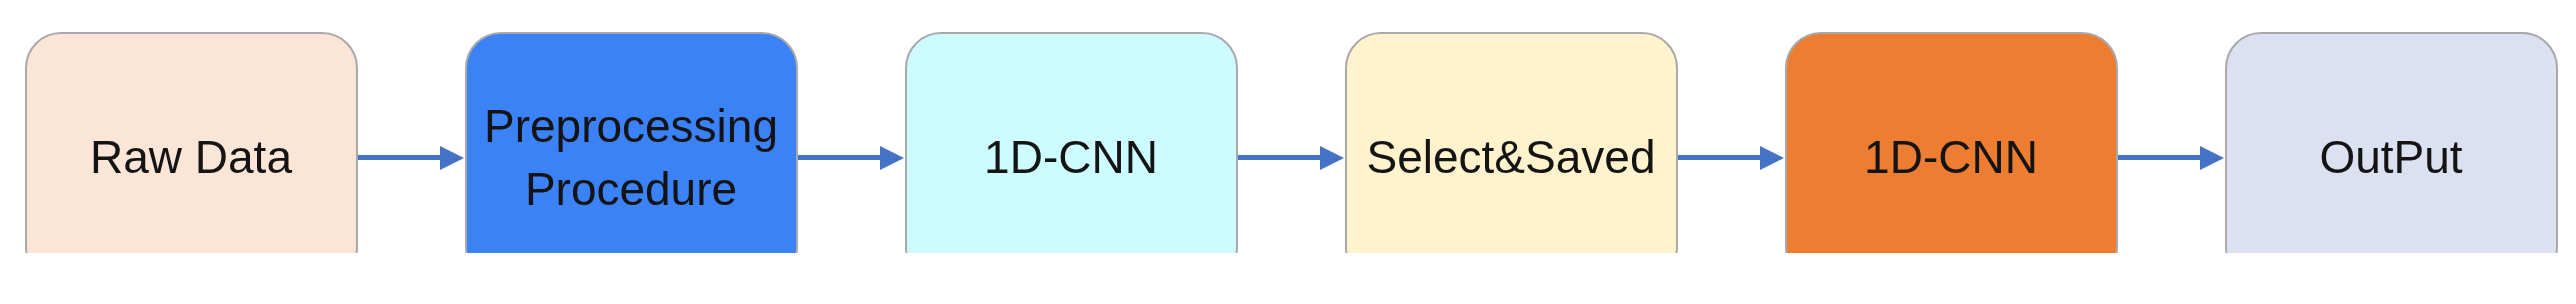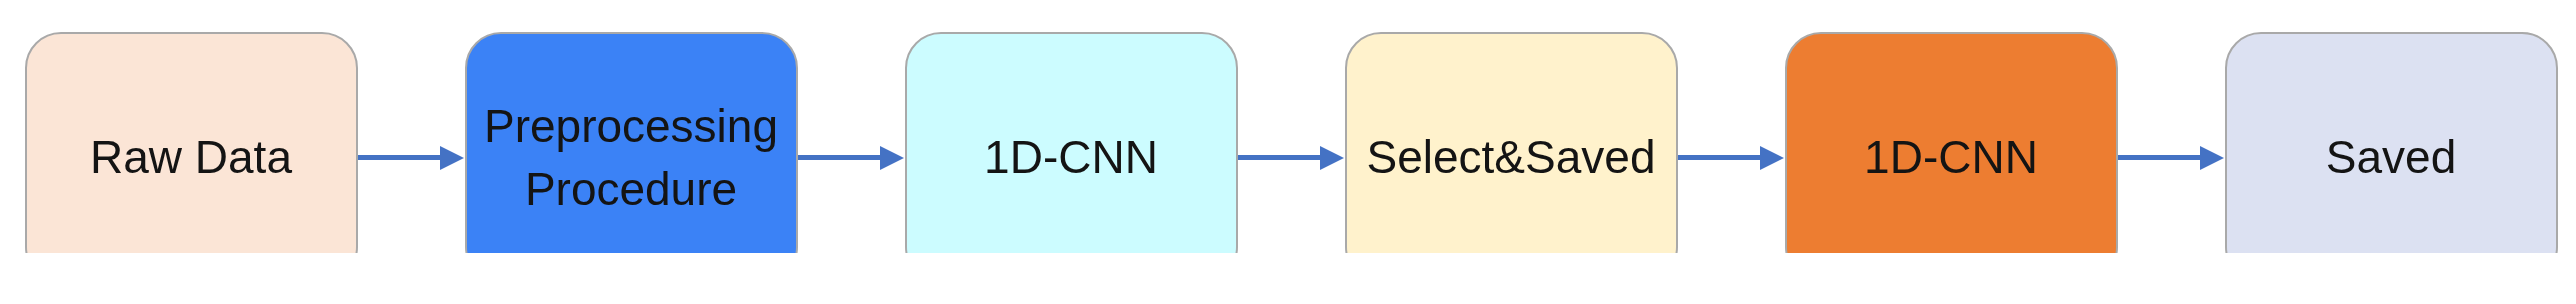--- a/index.html
+++ b/index.html
@@ -104,17 +104,17 @@
   <div class="node" style="background-color: rgb(237, 125, 49); border-color: rgb(169, 169, 169);">
     <span class="label" style="color: rgb(20, 20, 20);">1D-CNN</span>
   </div>
 
   <div class="arrow">
     <div class="shaft" style="background-color: rgb(68, 114, 196);"></div>
     <div class="head" style="border-left-color: rgb(68, 114, 196);"></div>
   </div>
 
   <div class="node" style="background-color: rgb(220, 225, 242); border-color: rgb(169, 169, 169);">
-    <span class="label" style="color: rgb(20, 20, 20);">Saved</span>
+    <span class="label" style="color: rgb(20, 20, 20);">OutPut</span>
   </div>
 
 </div>
 
 
 </body></html>

